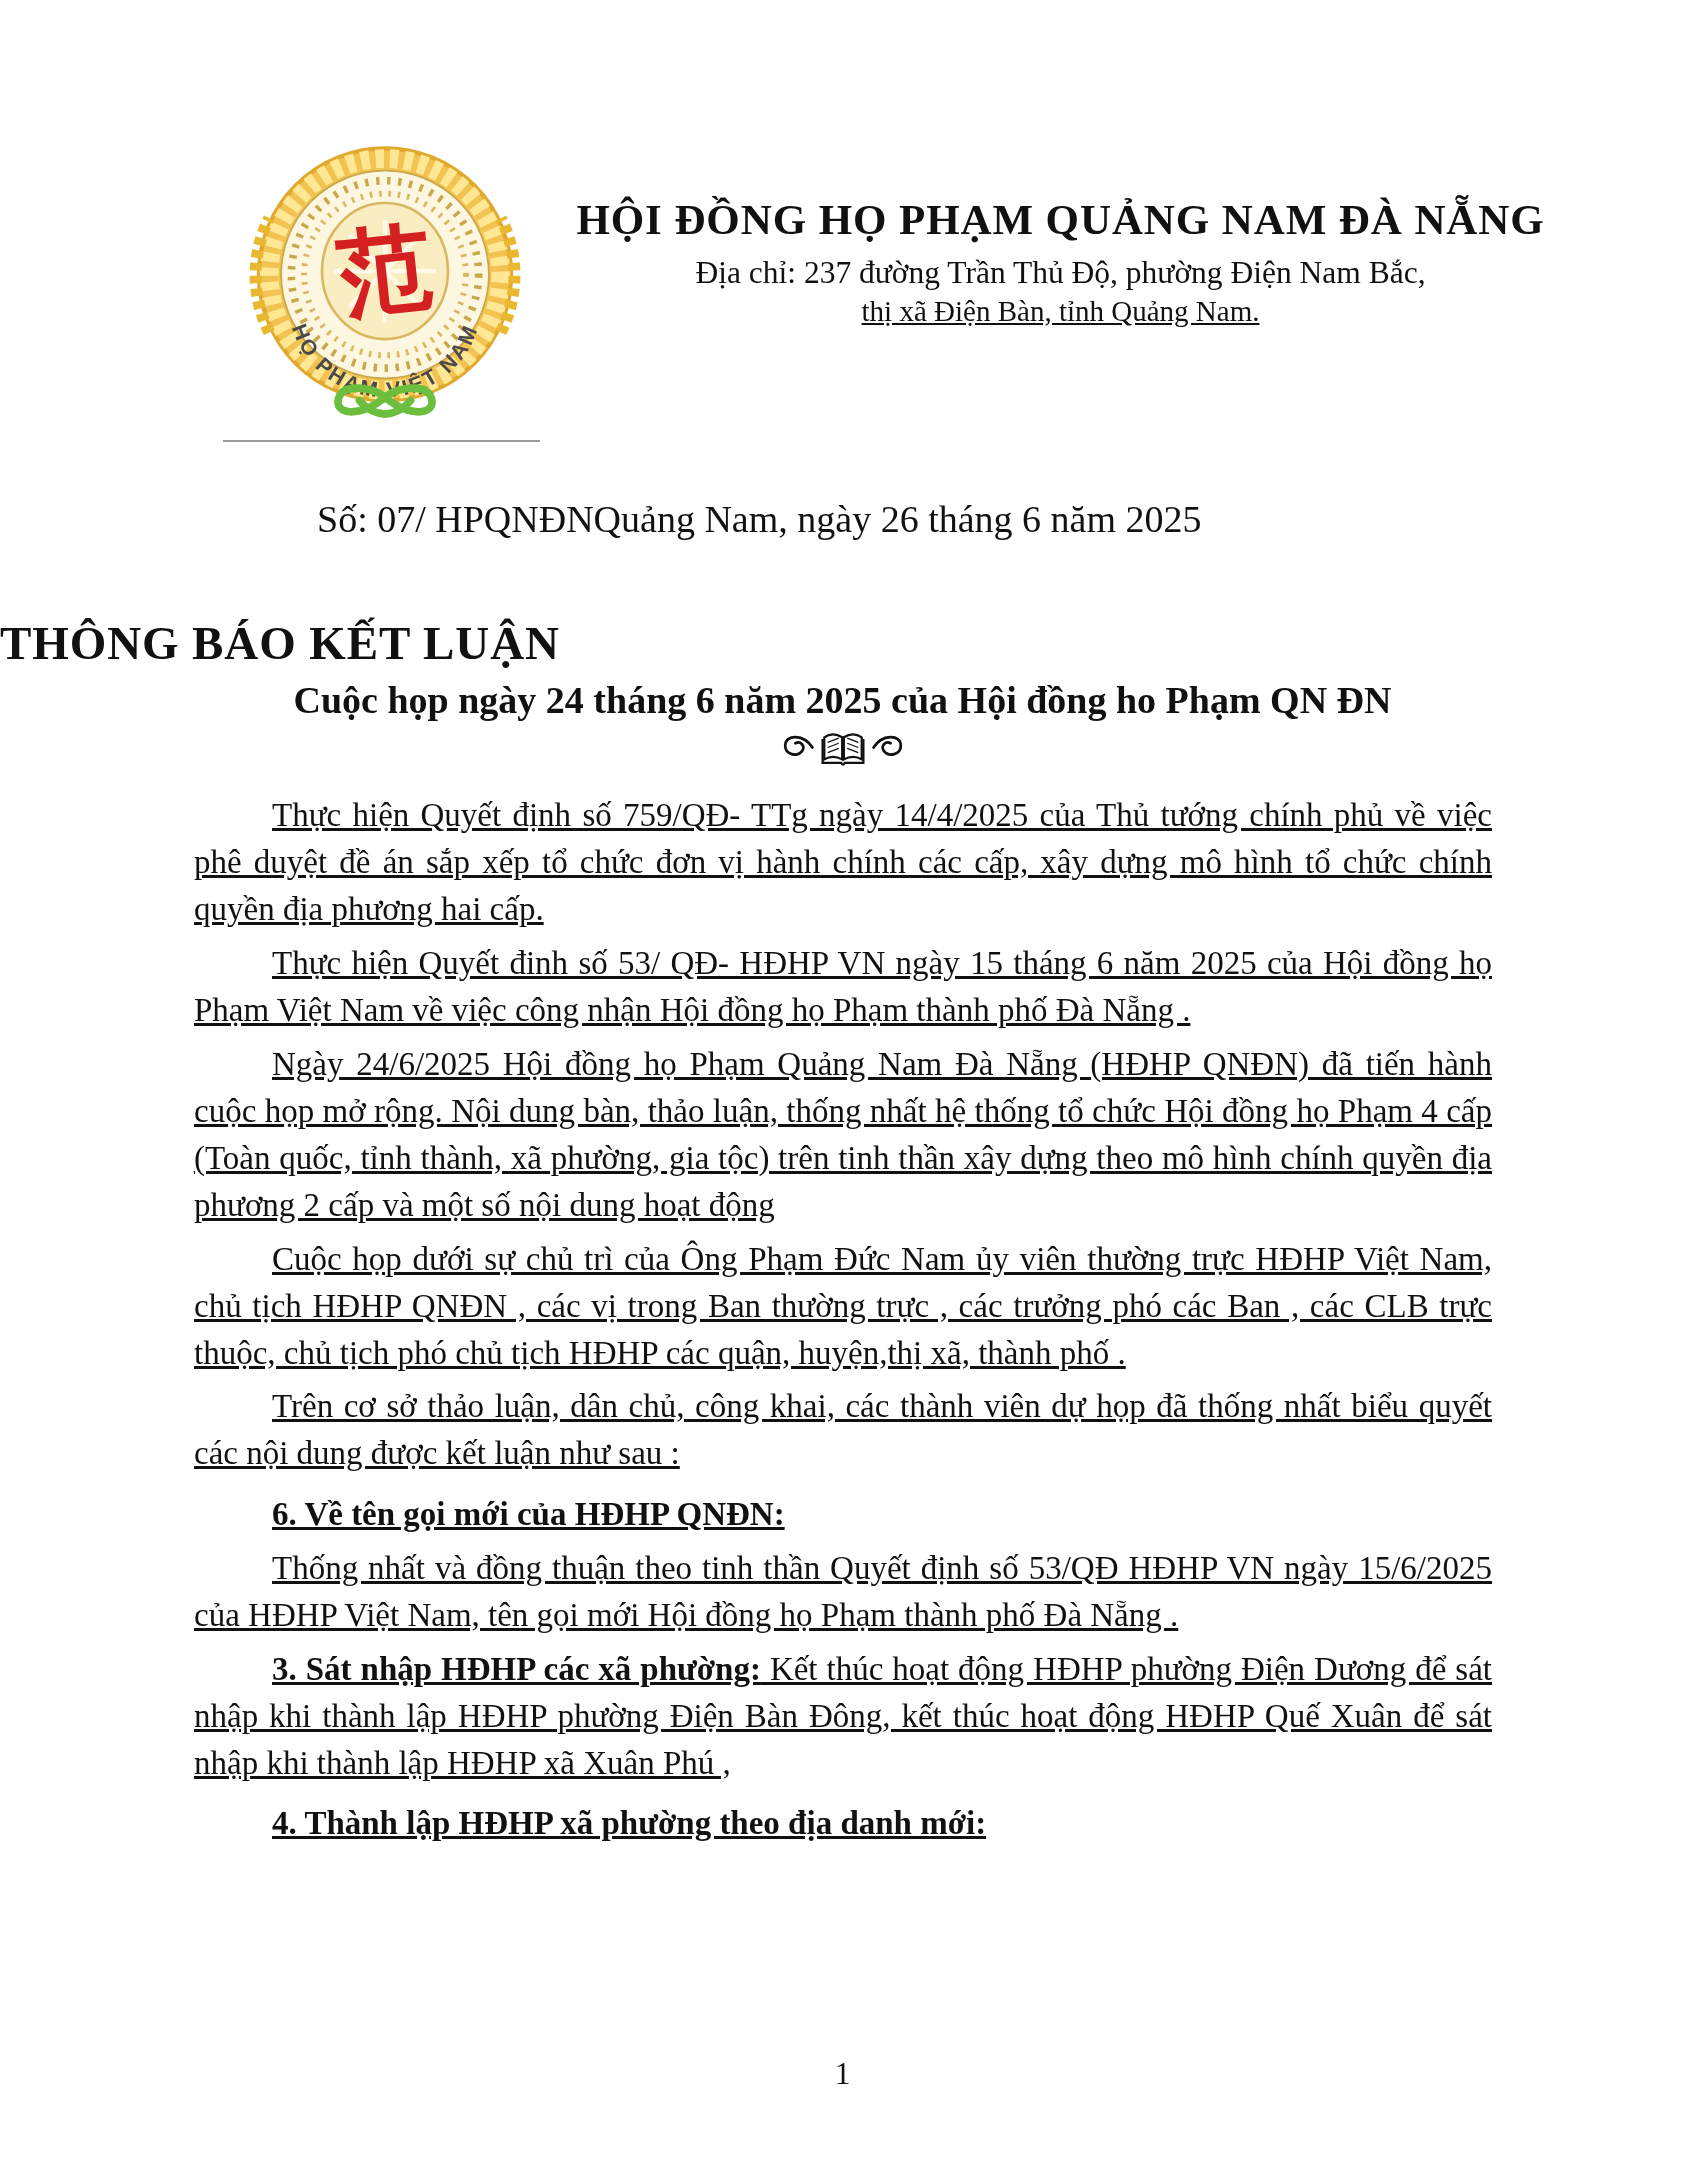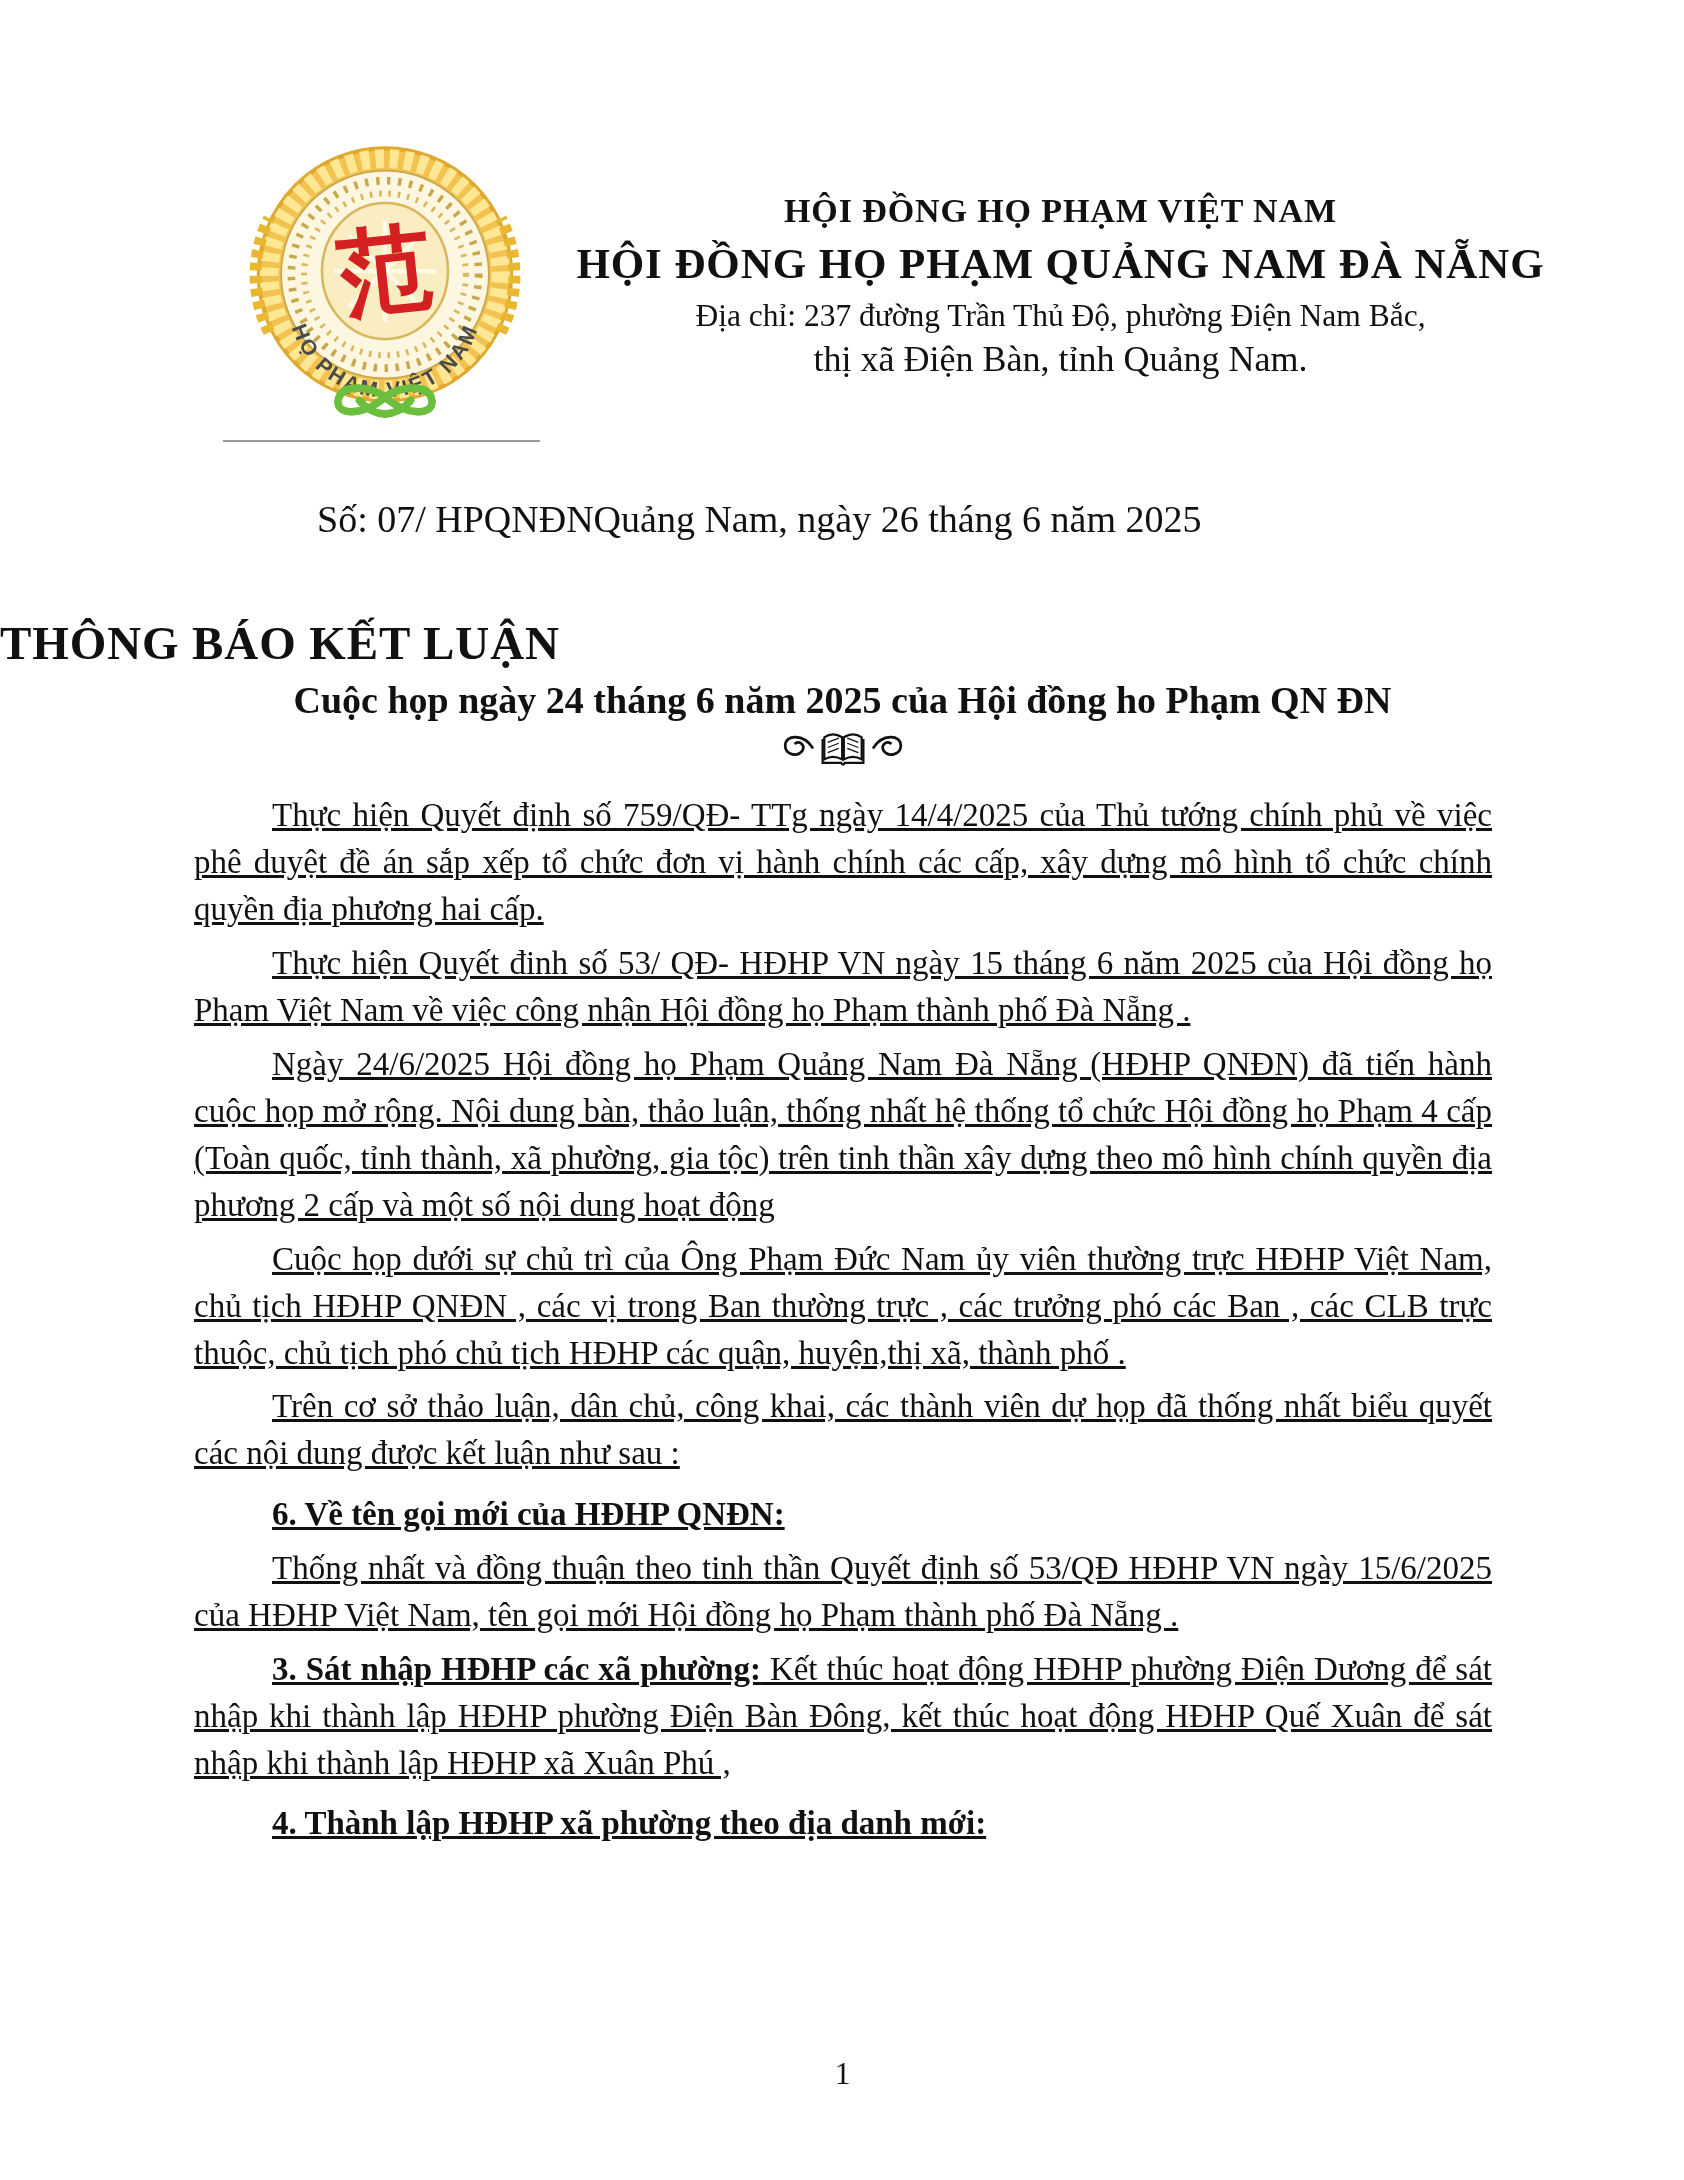--- a/index.html
+++ b/index.html
@@ -24,21 +24,21 @@
   }
   
   .header-row{display:flex;padding:145px 128px 0 223px;}
   .logo-col{width:341px;flex:0 0 341px;}
   .logo-col svg{display:block;}
   .logo-rule{width:317px;border-top:2.6px solid var(--rule-gray);margin-top:13.6px;}
   .org-col{flex:1;text-align:center;padding-top:44px;line-height:1.28;}
   .org-parent{font-size:34px;font-weight:bold;letter-spacing:0.9px;}
   .org-name{font-size:43px;font-weight:bold;letter-spacing:0.9px;margin-top:3.4px;}
   .org-address{font-size:31.5px;margin-top:5.1px;}
-  .org-address2{font-size:36px;}
+  .org-address2{font-size:29px;text-decoration:underline;}
   
   .meta-row{
     display:flex;align-items:baseline;
     margin:55px 400px 0 317px;
     font-size:38px;
   }
   
   .title{margin-top:75px;text-align:left;font-size:47px;font-weight:bold;letter-spacing:0.9px;}
   .subtitle{margin-top:8.5px;text-align:center;font-size:38px;font-weight:bold;}
   .ornament{margin-top:5.1px;text-align:center;height:43px;}
@@ -93,21 +93,20 @@
 
         <g fill="none" stroke="#eab830" stroke-width="14" stroke-dasharray="9 6">
           <path d="M44,220 A148,148 0 0 1 44,86"></path>
           <path d="M316,220 A148,148 0 0 0 316,86"></path>
         </g>
       </svg>
       <div class="logo-rule"></div>
     </div>
 
     <div class="org-col">
-      <div class="org-parent">HỘI ĐỒNG HỌ PHẠM VIỆT NAM</div>
       <div class="org-name">HỘI ĐỒNG HỌ PHẠM QUẢNG NAM ĐÀ NẴNG</div>
       <div class="org-address">Địa chỉ: 237 đường Trần Thủ Độ, phường Điện Nam Bắc,</div>
       <div class="org-address2">thị xã Điện Bàn, tỉnh Quảng Nam.</div>
     </div>
   </div>
 
   <div class="meta-row">
     <span>Số: 07/ HPQNĐN</span>
     <span>Quảng Nam, ngày 26 tháng 6 năm 2025</span>
   </div>

